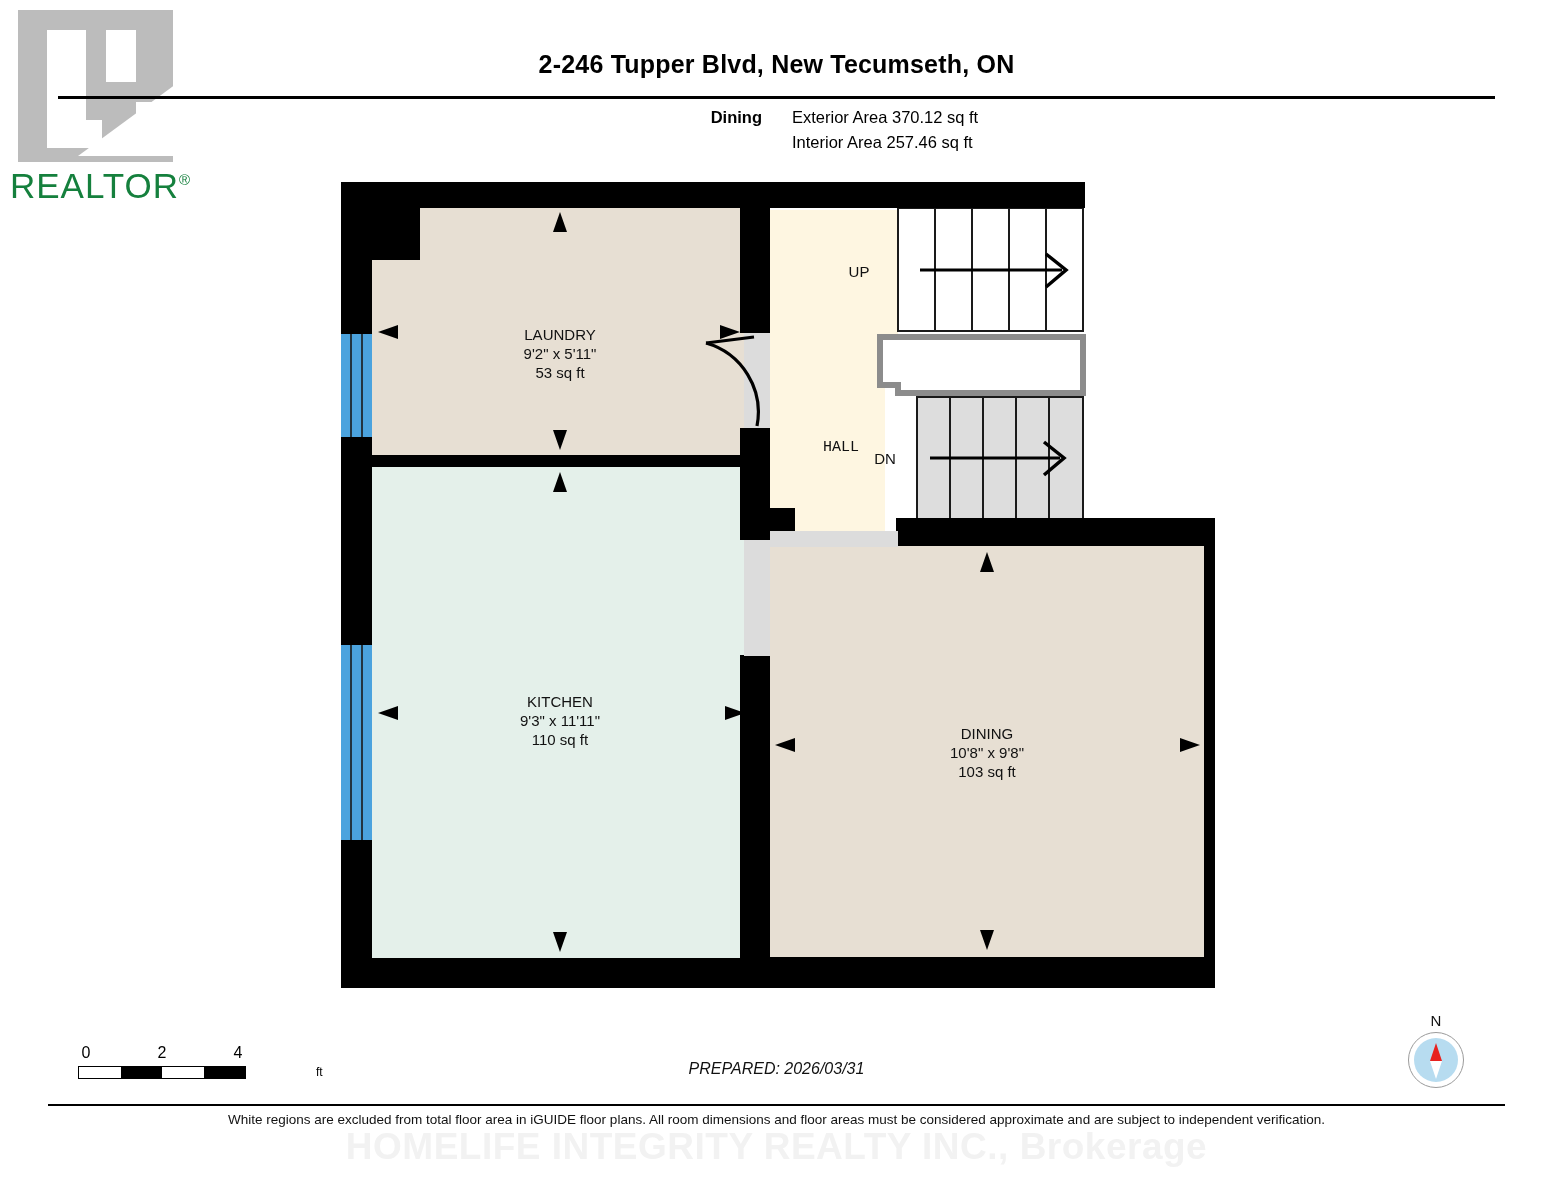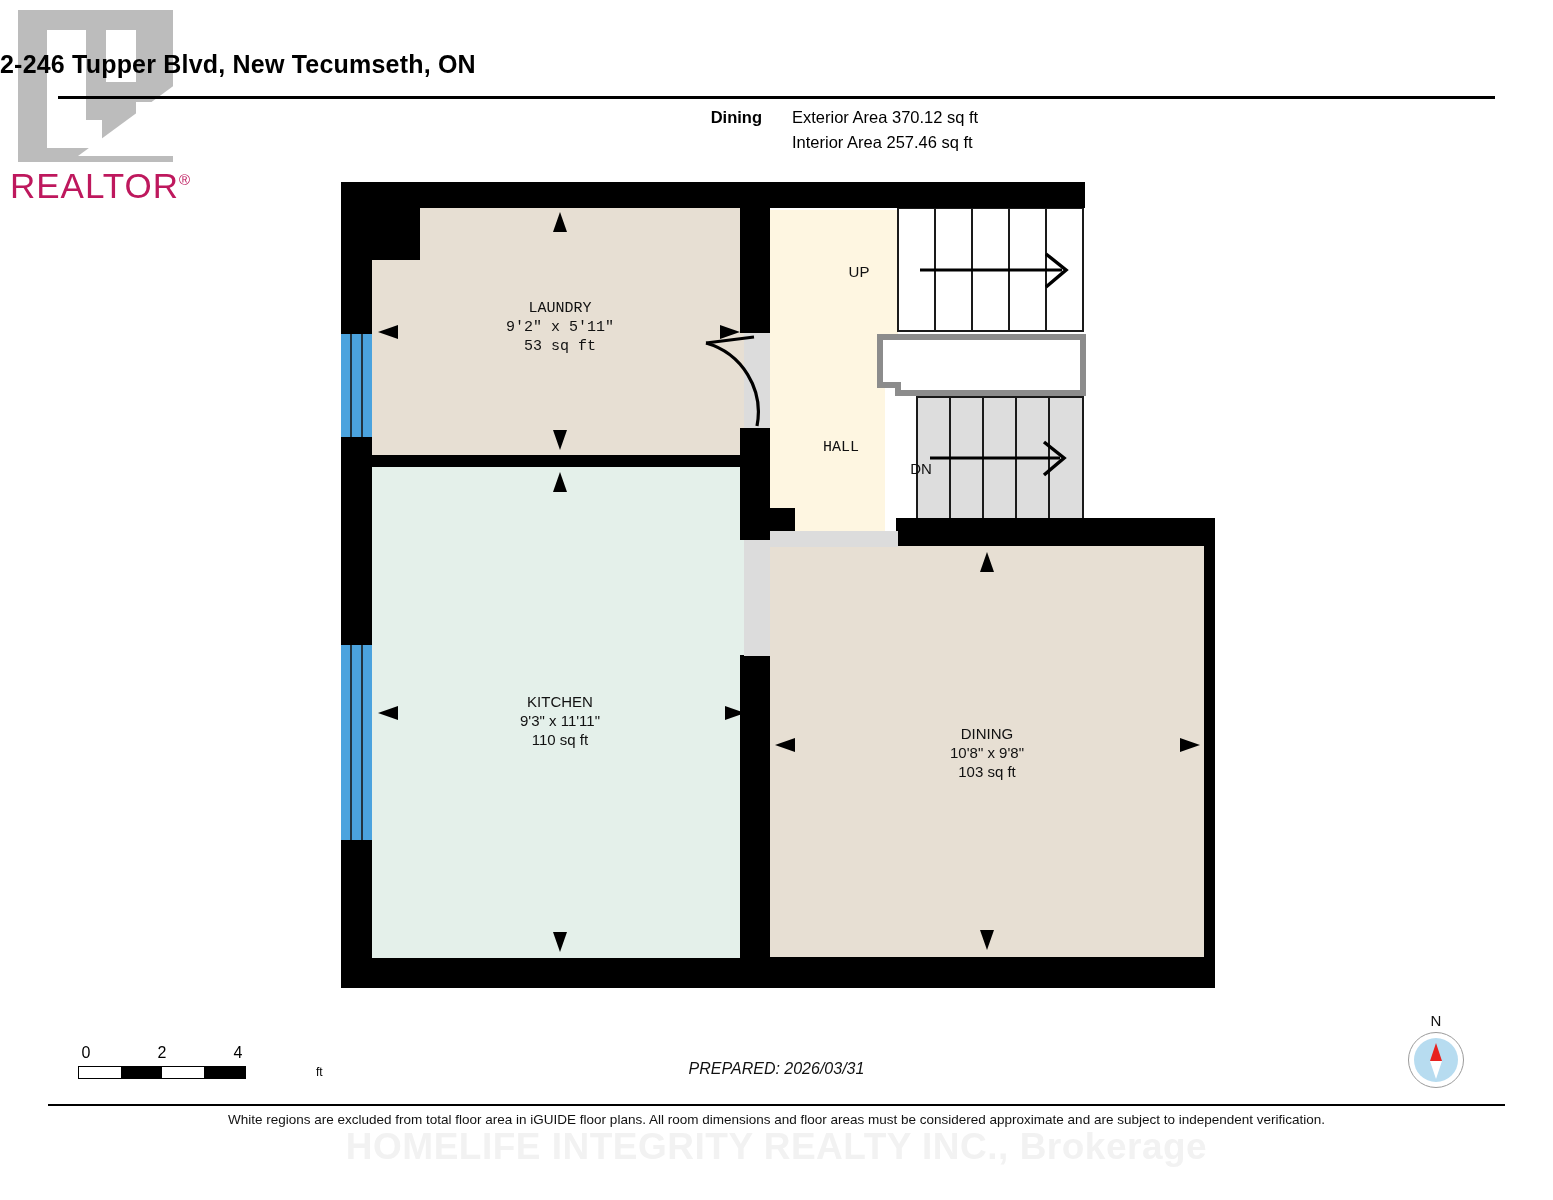--- a/index.html
+++ b/index.html
@@ -47,30 +47,31 @@
   }
   
   #rl-notch { left: 68px; top: 110px; width: 16px; height: 28px; }
   #realtor-word {
     position: absolute;
     left: 2px; top: 160px;
     width: 196px;
     font-family: "Liberation Sans", sans-serif;
     font-size: 35px;
     letter-spacing: 1px;
-    color: #be185d;
+    color: #15803d;
     font-weight: 400;
   }
   #realtor-word sup { font-size: 15px; vertical-align: super; }
 
   
   #title-bar {
     position: absolute;
     left: 0; top: 50px;
     width: 1553px;
+    text-align: center;
   }
   #plan-title {
     font-size: 25px;
     font-weight: bold;
     color: #000000;
     letter-spacing: 0.2px;
   }
   #title-rule {
     position: absolute;
     left: 58px; top: 96px;
@@ -344,41 +345,41 @@
     <polygon points="378,713 398,706 398,720" fill="#000"></polygon>
     <polygon points="745,713 725,706 725,720" fill="#000"></polygon>
 
     <polygon points="987,552 980,572 994,572" fill="#000"></polygon>
     <polygon points="987,950 980,930 994,930" fill="#000"></polygon>
 
     <polygon points="775,745 795,738 795,752" fill="#000"></polygon>
     <polygon points="1200,745 1180,738 1180,752" fill="#000"></polygon>
   </svg>
 
-  <div class="room-label" style="left:560px; top:299px;font-family:Liberation Mono, monospace;">
+  <div class="room-label" style="left:560px; top:325px;">
     <div>LAUNDRY</div>
     <div>9'2" x 5'11"</div>
     <div>53 sq ft</div>
   </div>
 
   <div class="room-label" style="left:560px; top:692px;">
     <div>KITCHEN</div>
     <div>9'3" x 11'11"</div>
     <div>110 sq ft</div>
   </div>
 
   <div class="room-label" style="left:987px; top:724px;">
     <div>DINING</div>
     <div>10'8" x 9'8"</div>
     <div>103 sq ft</div>
   </div>
 
   <div class="stair-label" style="left:841px; top:439px;font-family:Liberation Mono, monospace;">HALL</div>
   <div class="stair-label" style="left:859px; top:263px;">UP</div>
-  <div class="stair-label" style="left:885px; top:460px;margin-left:36px;">DN</div>
+  <div class="stair-label" style="left:885px; top:450px;">DN</div>
 
   <div id="scale-bar">
     <div id="scale-nums">
       <span style="left:8px;">0</span>
       <span style="left:84px;">2</span>
       <span style="left:160px;">4</span>
     </div>
     <div id="scale-track">
       <div class="sc-seg"></div>
       <div class="sc-seg dark"></div>

